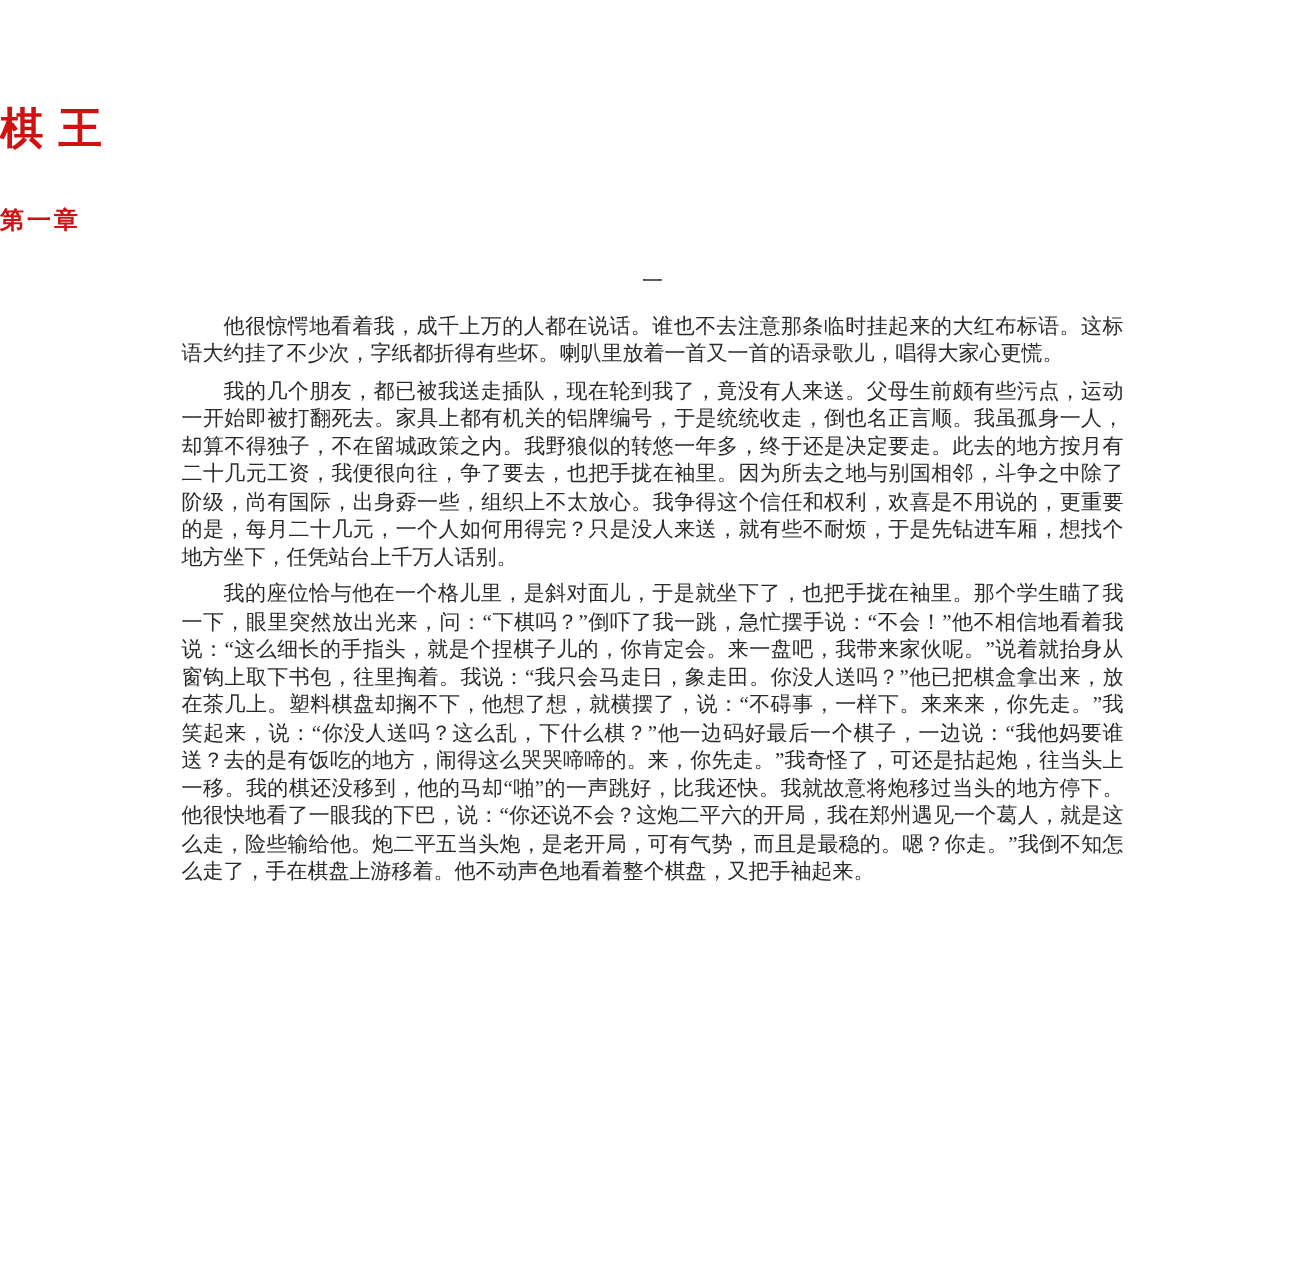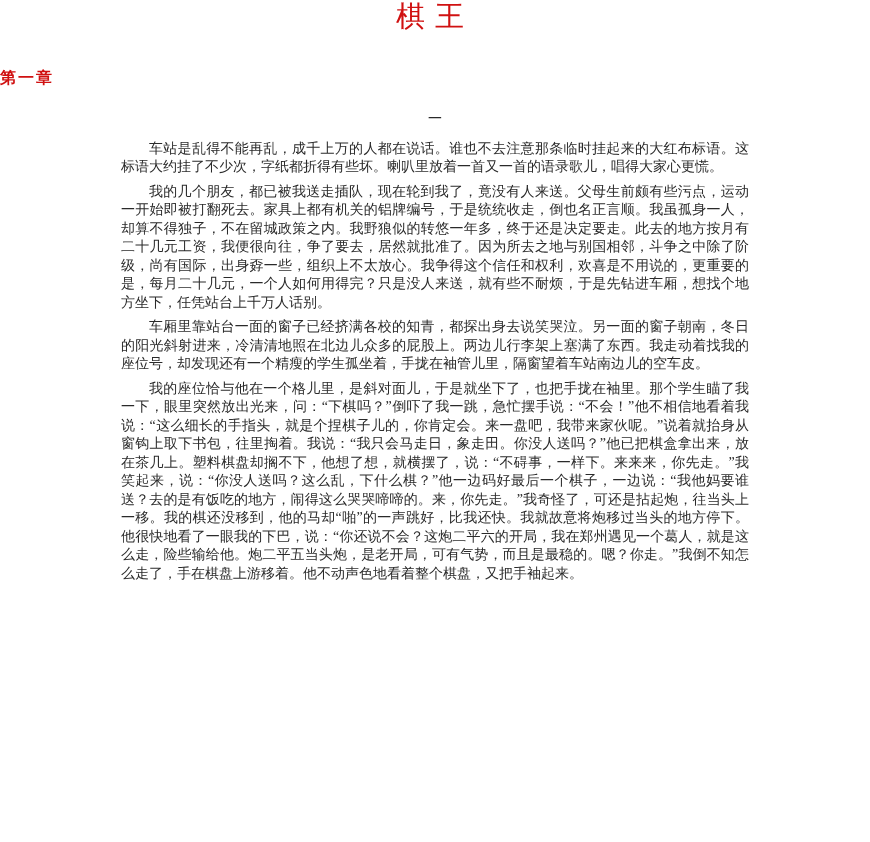--- a/index.html
+++ b/index.html
@@ -14,24 +14,24 @@
   .page {
     position: relative;
     width: 870px;
     height: 842px;
     margin: 0 auto;
     background: var(--background);
     overflow: hidden;
     font-family: "Liberation Serif", "DejaVu Serif", serif;
   }
   .doc-title {
-    text-align: center;
+    padding-top: 70px;
     color: var(--heading_red, #d01111);
     font-size: 29px;
-    font-weight: normal;
+    font-weight: bold;
     letter-spacing: 10px;
     line-height: 1.15;
   }
   .chapter-heading {
     margin-top: 36px;
     color: var(--heading_red, #d01111);
     font-size: 16px;
     font-weight: bold;
     letter-spacing: 2px;
     line-height: 1.15;
@@ -58,18 +58,17 @@
   }
 </style>
 </head>
 <body>
 
 <div class="page">
   <h1 class="doc-title">棋王</h1>
   <h2 class="chapter-heading">第一章</h2>
   <div class="section-number">一</div>
   <div class="content">
-    <p>车站是乱得不能再乱，成千上万的人都在说话。谁也不去注意那条临时挂起来的大红布标语。这标语大约挂了不少次，字纸都折得有些坏。喇叭里放着一首又一首的语录歌儿，唱得大家心更慌。</p>
-    <p>我的几个朋友，都已被我送走插队，现在轮到我了，竟没有人来送。父母生前颇有些污点，运动一开始即被打翻死去。家具上都有机关的铝牌编号，于是统统收走，倒也名正言顺。我虽孤身一人，却算不得独子，不在留城政策之内。我野狼似的转悠一年多，终于还是决定要走。此去的地方按月有二十几元工资，我便很向往，争了要去，居然就批准了。因为所去之地与别国相邻，斗争之中除了阶级，尚有国际，出身孬一些，组织上不太放心。我争得这个信任和权利，欢喜是不用说的，更重要的是，每月二十几元，一个人如何用得完？只是没人来送，就有些不耐烦，于是先钻进车厢，想找个地方坐下，任凭站台上千万人话别。</p>
-    <p>车厢里靠站台一面的窗子已经挤满各校的知青，都探出身去说笑哭泣。另一面的窗子朝南，冬日的阳光斜射进来，冷清清地照在北边儿众多的屁股上。两边儿行李架上塞满了东西。我走动着找我的座位号，却发现还有一个精瘦的学生孤坐着，手拢在袖管儿里，隔窗望着车站南边儿的空车皮。</p>
+    <p>他很惊愕地看着我，成千上万的人都在说话。谁也不去注意那条临时挂起来的大红布标语。这标语大约挂了不少次，字纸都折得有些坏。喇叭里放着一首又一首的语录歌儿，唱得大家心更慌。</p>
+    <p>我的几个朋友，都已被我送走插队，现在轮到我了，竟没有人来送。父母生前颇有些污点，运动一开始即被打翻死去。家具上都有机关的铝牌编号，于是统统收走，倒也名正言顺。我虽孤身一人，却算不得独子，不在留城政策之内。我野狼似的转悠一年多，终于还是决定要走。此去的地方按月有二十几元工资，我便很向往，争了要去，也把手拢在袖里。因为所去之地与别国相邻，斗争之中除了阶级，尚有国际，出身孬一些，组织上不太放心。我争得这个信任和权利，欢喜是不用说的，更重要的是，每月二十几元，一个人如何用得完？只是没人来送，就有些不耐烦，于是先钻进车厢，想找个地方坐下，任凭站台上千万人话别。</p>
     <p>我的座位恰与他在一个格儿里，是斜对面儿，于是就坐下了，也把手拢在袖里。那个学生瞄了我一下，眼里突然放出光来，问：“下棋吗？”倒吓了我一跳，急忙摆手说：“不会！”他不相信地看着我说：“这么细长的手指头，就是个捏棋子儿的，你肯定会。来一盘吧，我带来家伙呢。”说着就抬身从窗钩上取下书包，往里掏着。我说：“我只会马走日，象走田。你没人送吗？”他已把棋盒拿出来，放在茶几上。塑料棋盘却搁不下，他想了想，就横摆了，说：“不碍事，一样下。来来来，你先走。”我笑起来，说：“你没人送吗？这么乱，下什么棋？”他一边码好最后一个棋子，一边说：“我他妈要谁送？去的是有饭吃的地方，闹得这么哭哭啼啼的。来，你先走。”我奇怪了，可还是拈起炮，往当头上一移。我的棋还没移到，他的马却“啪”的一声跳好，比我还快。我就故意将炮移过当头的地方停下。他很快地看了一眼我的下巴，说：“你还说不会？这炮二平六的开局，我在郑州遇见一个葛人，就是这么走，险些输给他。炮二平五当头炮，是老开局，可有气势，而且是最稳的。嗯？你走。”我倒不知怎么走了，手在棋盘上游移着。他不动声色地看着整个棋盘，又把手袖起来。</p>
   </div>
 </div>
 
 </body></html>

